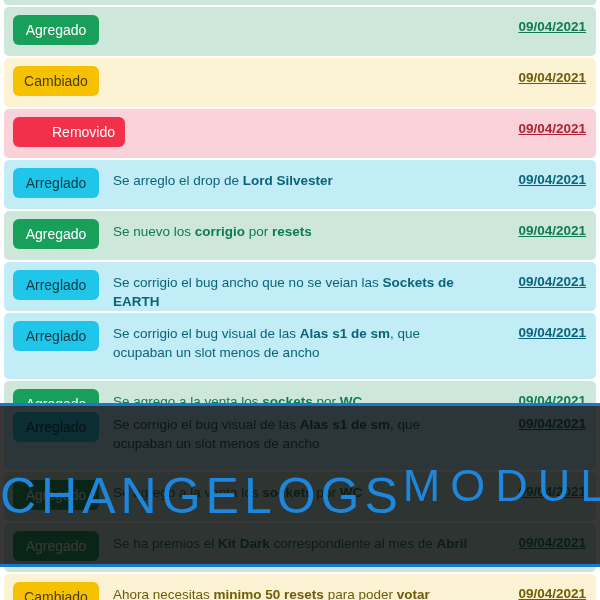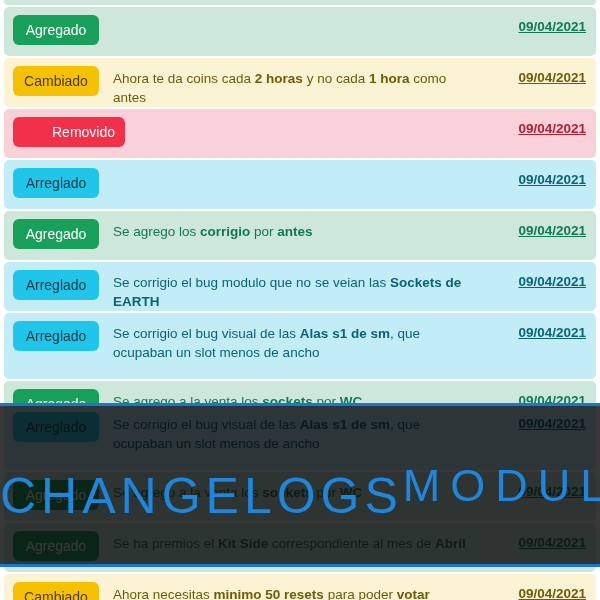--- a/index.html
+++ b/index.html
@@ -36,39 +36,39 @@
 
 <div class="page">
   <section class="sec sec-top">
     <div class="edge-strip"></div>
   <div class="row" style="background: rgb(205, 232, 218); color: rgb(15, 122, 85);">
     <span class="badge" style="background: rgb(24, 160, 91); color: rgb(255, 255, 255);">Agregado</span>
     <div class="rdate">09/04/2021</div>
   </div>
       <div class="row" style="background: rgb(252, 243, 212); color: rgb(110, 92, 8);">
     <span class="badge" style="background: rgb(245, 193, 1); color: rgb(74, 60, 5);">Cambiado</span>
-    <div class="rtext"><span>Ahora te da coins cada </span><b>2 horas</b><span> y no cada </span><b>1 hora</b><span> como antes</span></div>
     <div class="rdate">09/04/2021</div>
   </div>
       <div class="row" style="background: rgb(249, 209, 216); color: rgb(176, 33, 51);">
     <span class="badge" style="background: rgb(242, 48, 73); color: rgb(255, 255, 255); padding-left: 39px;">Removido</span>
     <div class="rdate">09/04/2021</div>
   </div>
       <div class="row" style="background: rgb(194, 237, 247); color: rgb(10, 100, 120);">
     <span class="badge" style="background: rgb(32, 198, 234); color: rgb(18, 59, 70);">Arreglado</span>
+    <div class="rtext"><span>Se arreglo el drop de </span><b>Lord Silvester</b></div>
     <div class="rdate">09/04/2021</div>
   </div>
       <div class="row" style="background: rgb(205, 232, 218); color: rgb(15, 122, 85);">
     <span class="badge" style="background: rgb(24, 160, 91); color: rgb(255, 255, 255);">Agregado</span>
-    <div class="rtext"><span>Se agrego los </span><b>corrigio</b><span> por </span><b>antes</b></div>
+    <div class="rtext"><span>Se nuevo los </span><b>corrigio</b><span> por </span><b>resets</b></div>
     <div class="rdate">09/04/2021</div>
   </div>
       <div class="row" style="background: rgb(194, 237, 247); color: rgb(10, 100, 120);">
     <span class="badge" style="background: rgb(32, 198, 234); color: rgb(18, 59, 70);">Arreglado</span>
-    <div class="rtext"><span>Se corrigio el bug modulo que no se veian las </span><b>Sockets de EARTH</b></div>
+    <div class="rtext"><span>Se corrigio el bug ancho que no se veian las </span><b>Sockets de EARTH</b></div>
     <div class="rdate">09/04/2021</div>
   </div>
       <div class="row tall" style="background: rgb(194, 237, 247); color: rgb(10, 100, 120);">
     <span class="badge" style="background: rgb(32, 198, 234); color: rgb(18, 59, 70);">Arreglado</span>
     <div class="rtext"><span>Se corrigio el bug visual de las </span><b>Alas s1 de sm</b><span>, que ocupaban un slot menos de ancho</span></div>
     <div class="rdate">09/04/2021</div>
   </div>
       <div class="row" style="background: rgb(205, 232, 218); color: rgb(15, 122, 85);">
     <span class="badge" style="background: rgb(24, 160, 91); color: rgb(255, 255, 255);">Agregado</span>
     <div class="rtext"><span>Se agrego a la venta los </span><b>sockets</b><span> por </span><b>WC</b></div>
@@ -86,21 +86,21 @@
     <div class="rtext"><span>Se corrigio el bug visual de las </span><b>Alas s1 de sm</b><span>, que ocupaban un slot menos de ancho</span></div>
     <div class="rdate">09/04/2021</div>
   </div>
       <div class="row" style="background: rgb(205, 232, 218); color: rgb(15, 122, 85);">
     <span class="badge" style="background: rgb(24, 160, 91); color: rgb(255, 255, 255);">Agregado</span>
     <div class="rtext"><span>Se agrego a la venta los </span><b>sockets</b><span> por </span><b>WC</b></div>
     <div class="rdate">09/04/2021</div>
   </div>
       <div class="row" style="background: rgb(205, 232, 218); color: rgb(15, 122, 85);">
     <span class="badge" style="background: rgb(24, 160, 91); color: rgb(255, 255, 255);">Agregado</span>
-    <div class="rtext"><span>Se ha premios el </span><b>Kit Side</b><span> correspondiente al mes de </span><b>Abril</b></div>
+    <div class="rtext"><span>Se ha premios el </span><b>Kit Dark</b><span> correspondiente al mes de </span><b>Abril</b></div>
     <div class="rdate">09/04/2021</div>
   </div>
       <div class="row" style="background: rgb(252, 243, 212); color: rgb(110, 92, 8);">
     <span class="badge" style="background: rgb(245, 193, 1); color: rgb(74, 60, 5);">Cambiado</span>
     <div class="rtext"><span>Ahora necesitas </span><b>minimo 50 resets</b><span> para poder </span><b>votar</b></div>
     <div class="rdate">09/04/2021</div>
   </div>
     </section>
 </div>
 

